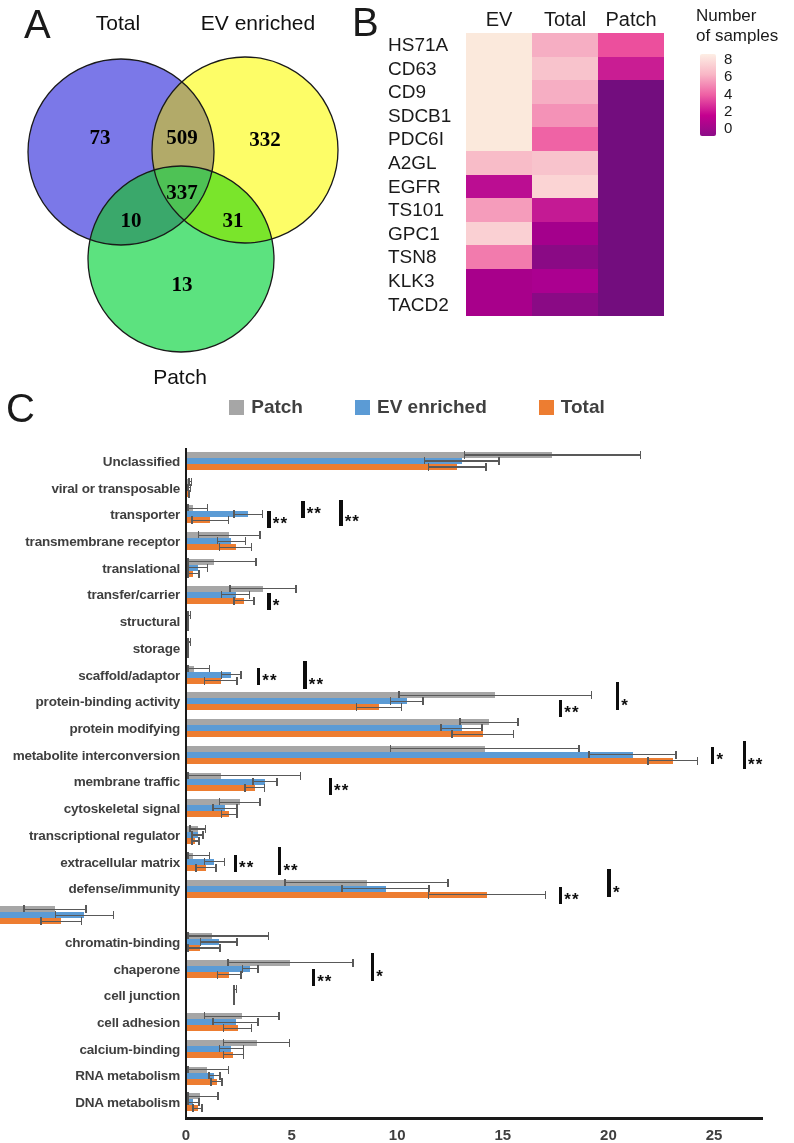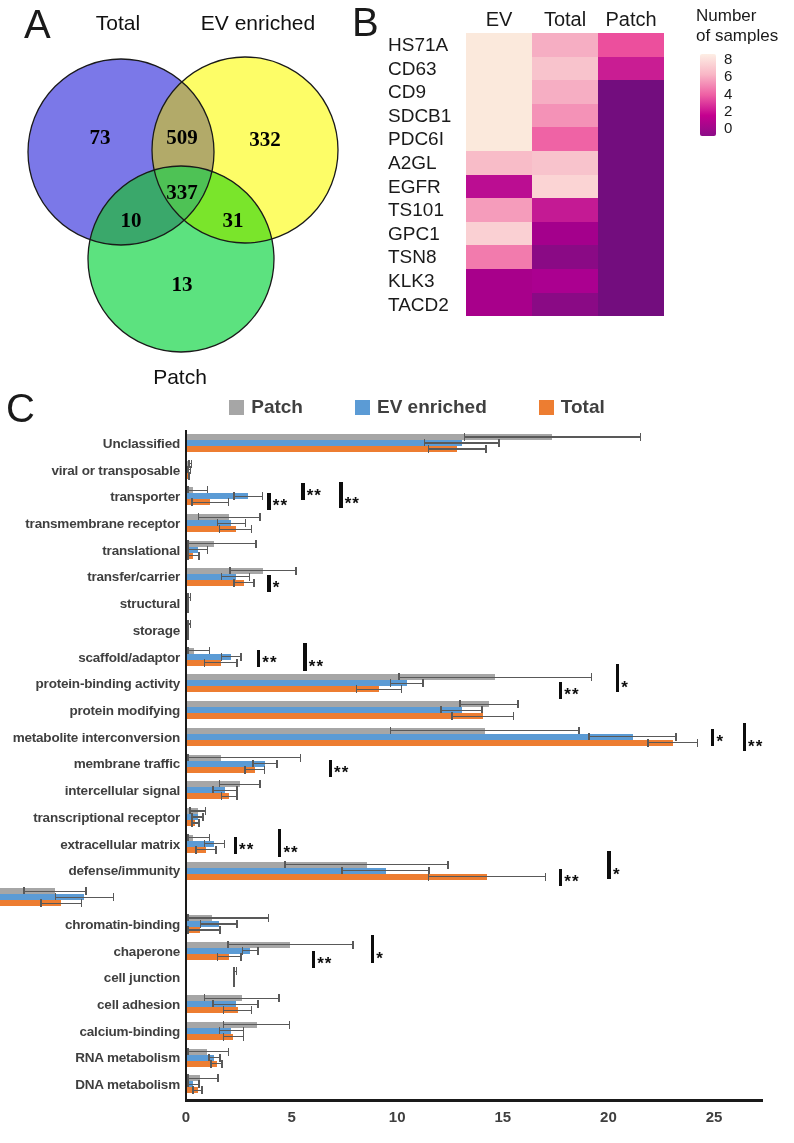--- a/index.html
+++ b/index.html
@@ -28,21 +28,21 @@
   .cb-ticks{display:flex;flex-direction:column;justify-content:space-between;
             height:86px;margin-left:8px;margin-top:-4px;font-size:15px;color:#1a1a1a;}
 
   
   .legend{position:absolute;left:0;top:396px;width:794px;display:flex;justify-content:center;
           gap:52px;transform:translateX(20px);}
   .legend-item{display:flex;align-items:center;gap:7px;}
   .legend-swatch{width:15px;height:15px;}
   .legend-label{font-size:19px;font-weight:bold;color:#404040;}
 
-  .chart{position:absolute;left:0;top:427px;width:794px;height:698px;}
+  .chart{position:absolute;left:0;top:445px;width:794px;height:698px;}
   .crow{position:absolute;left:0;width:794px;display:flex;}
   .clabel{width:187px;box-sizing:border-box;padding-right:7px;text-align:right;
           font-size:13.5px;font-weight:bold;color:#3f3f3f;letter-spacing:-0.2px;
           display:flex;align-items:center;justify-content:flex-end;}
   .cplot{position:relative;flex:1;}
   .bar{position:absolute;left:0;height:6px;}
   .err{position:absolute;height:8px;}
   .eline{position:absolute;left:0;right:0;top:3.4px;height:1.2px;background:#595959;}
   .ecap{position:absolute;top:0;width:1.5px;height:8px;background:#595959;}
   .sig{position:absolute;display:flex;align-items:flex-end;}
@@ -554,21 +554,21 @@
             <div class="ecap" style="left: 0px;"></div>
             <div class="ecap" style="right: 0px;"></div>
           </div>
           <div class="sig" style="left: 141.616px; top: 6.86px;">
             <div class="sig-rod" style="height: 17px;"></div>
             <div class="sig-lab">**</div>
           </div>
         </div>
       </div>
       <div class="crow" style="top: 350.36px; height: 26.72px;">
-        <div class="clabel">intercellular signal</div>
+        <div class="clabel">cytoskeletal signal</div>
         <div class="cplot">
           <div class="bar" title="intercellular signal / Patch: 2.5 ± 1" style="top: 4px; width: 52.8px; background: rgb(166, 166, 166);"></div>
           <div class="err" style="left: 31.68px; width: 42.24px; top: 3px;">
             <div class="eline"></div>
             <div class="ecap" style="left: 0px;"></div>
             <div class="ecap" style="right: 0px;"></div>
           </div>
           <div class="bar" title="intercellular signal / EV enriched: 1.8 ± 0.6" style="top: 10px; width: 38.016px; background: rgb(91, 155, 213);"></div>
           <div class="err" style="left: 25.344px; width: 25.344px; top: 9px;">
             <div class="eline"></div>
@@ -577,21 +577,21 @@
           </div>
           <div class="bar" title="intercellular signal / Total: 2 ± 0.4" style="top: 16px; width: 42.24px; background: rgb(237, 125, 49);"></div>
           <div class="err" style="left: 33.792px; width: 16.896px; top: 15px;">
             <div class="eline"></div>
             <div class="ecap" style="left: 0px;"></div>
             <div class="ecap" style="right: 0px;"></div>
           </div>
         </div>
       </div>
       <div class="crow" style="top: 377.08px; height: 26.72px;">
-        <div class="clabel">transcriptional receptor</div>
+        <div class="clabel">transcriptional regulator</div>
         <div class="cplot">
           <div class="bar" title="transcriptional regulator / Patch: 0.5 ± 0.4" style="top: 4px; width: 10.56px; background: rgb(166, 166, 166);"></div>
           <div class="err" style="left: 2.112px; width: 16.896px; top: 3px;">
             <div class="eline"></div>
             <div class="ecap" style="left: 0px;"></div>
             <div class="ecap" style="right: 0px;"></div>
           </div>
           <div class="bar" title="transcriptional regulator / EV enriched: 0.5 ± 0.3" style="top: 10px; width: 10.56px; background: rgb(91, 155, 213);"></div>
           <div class="err" style="left: 4.224px; width: 12.672px; top: 9px;">
             <div class="eline"></div>

